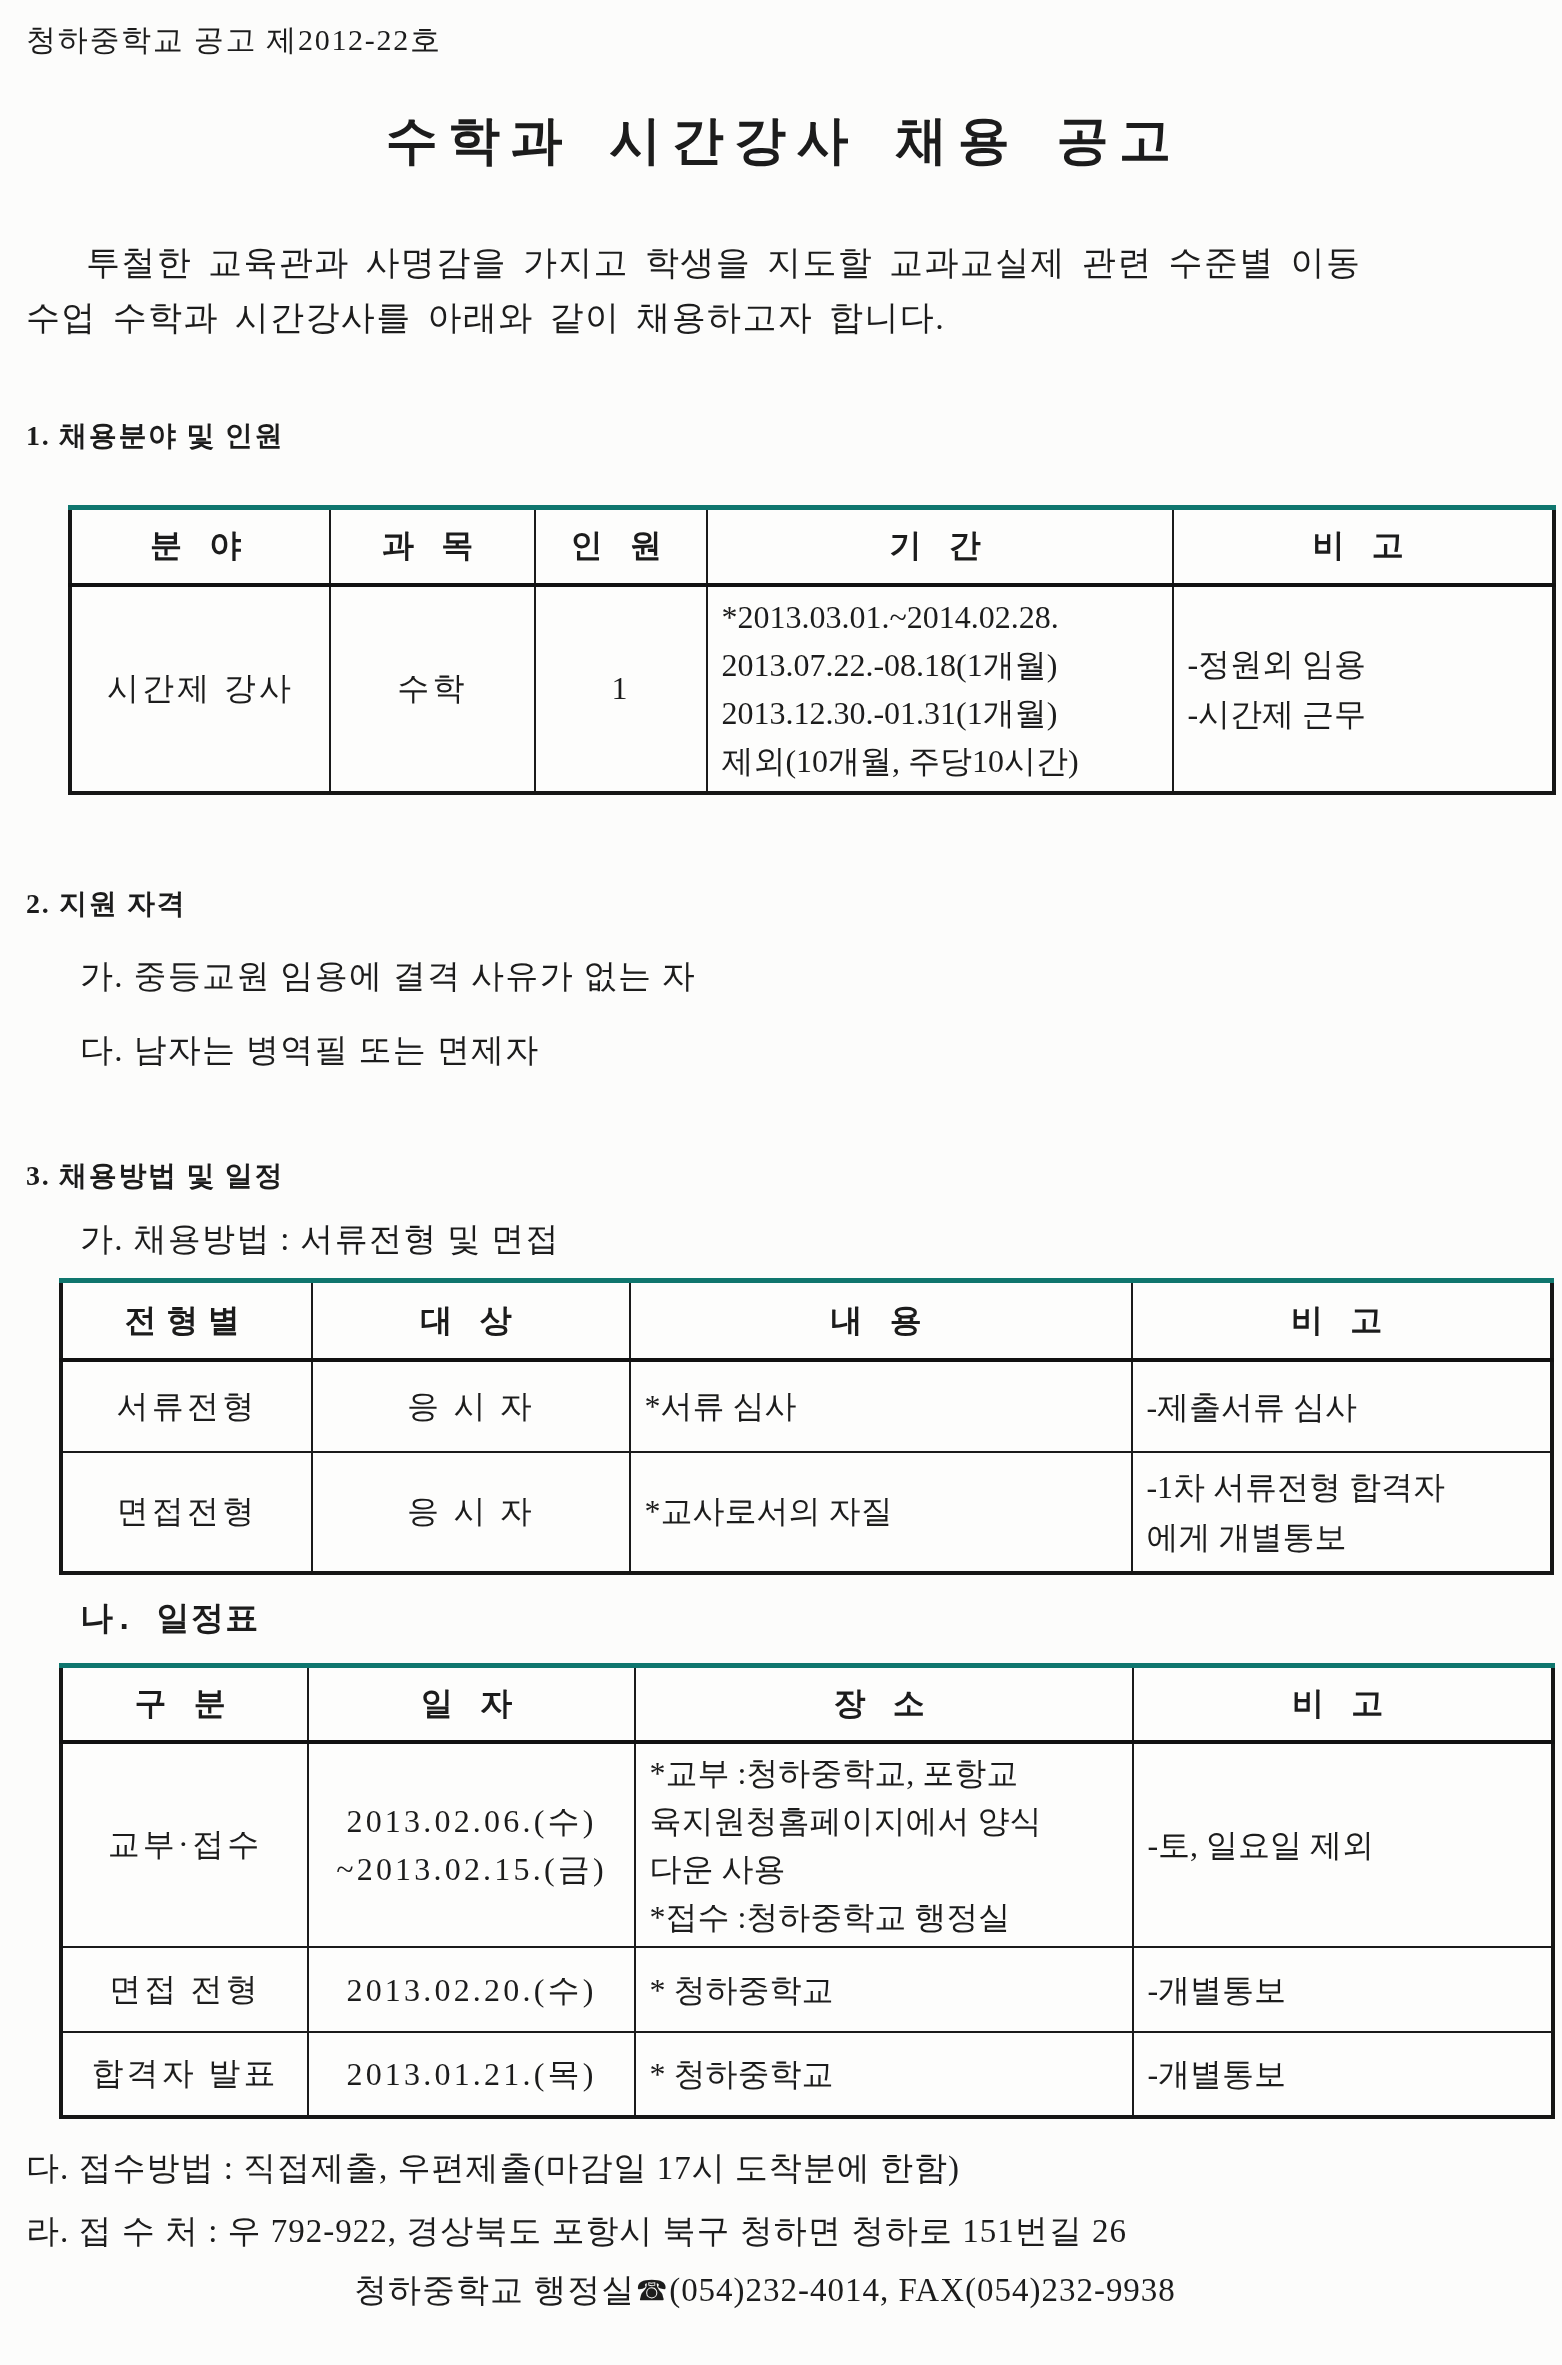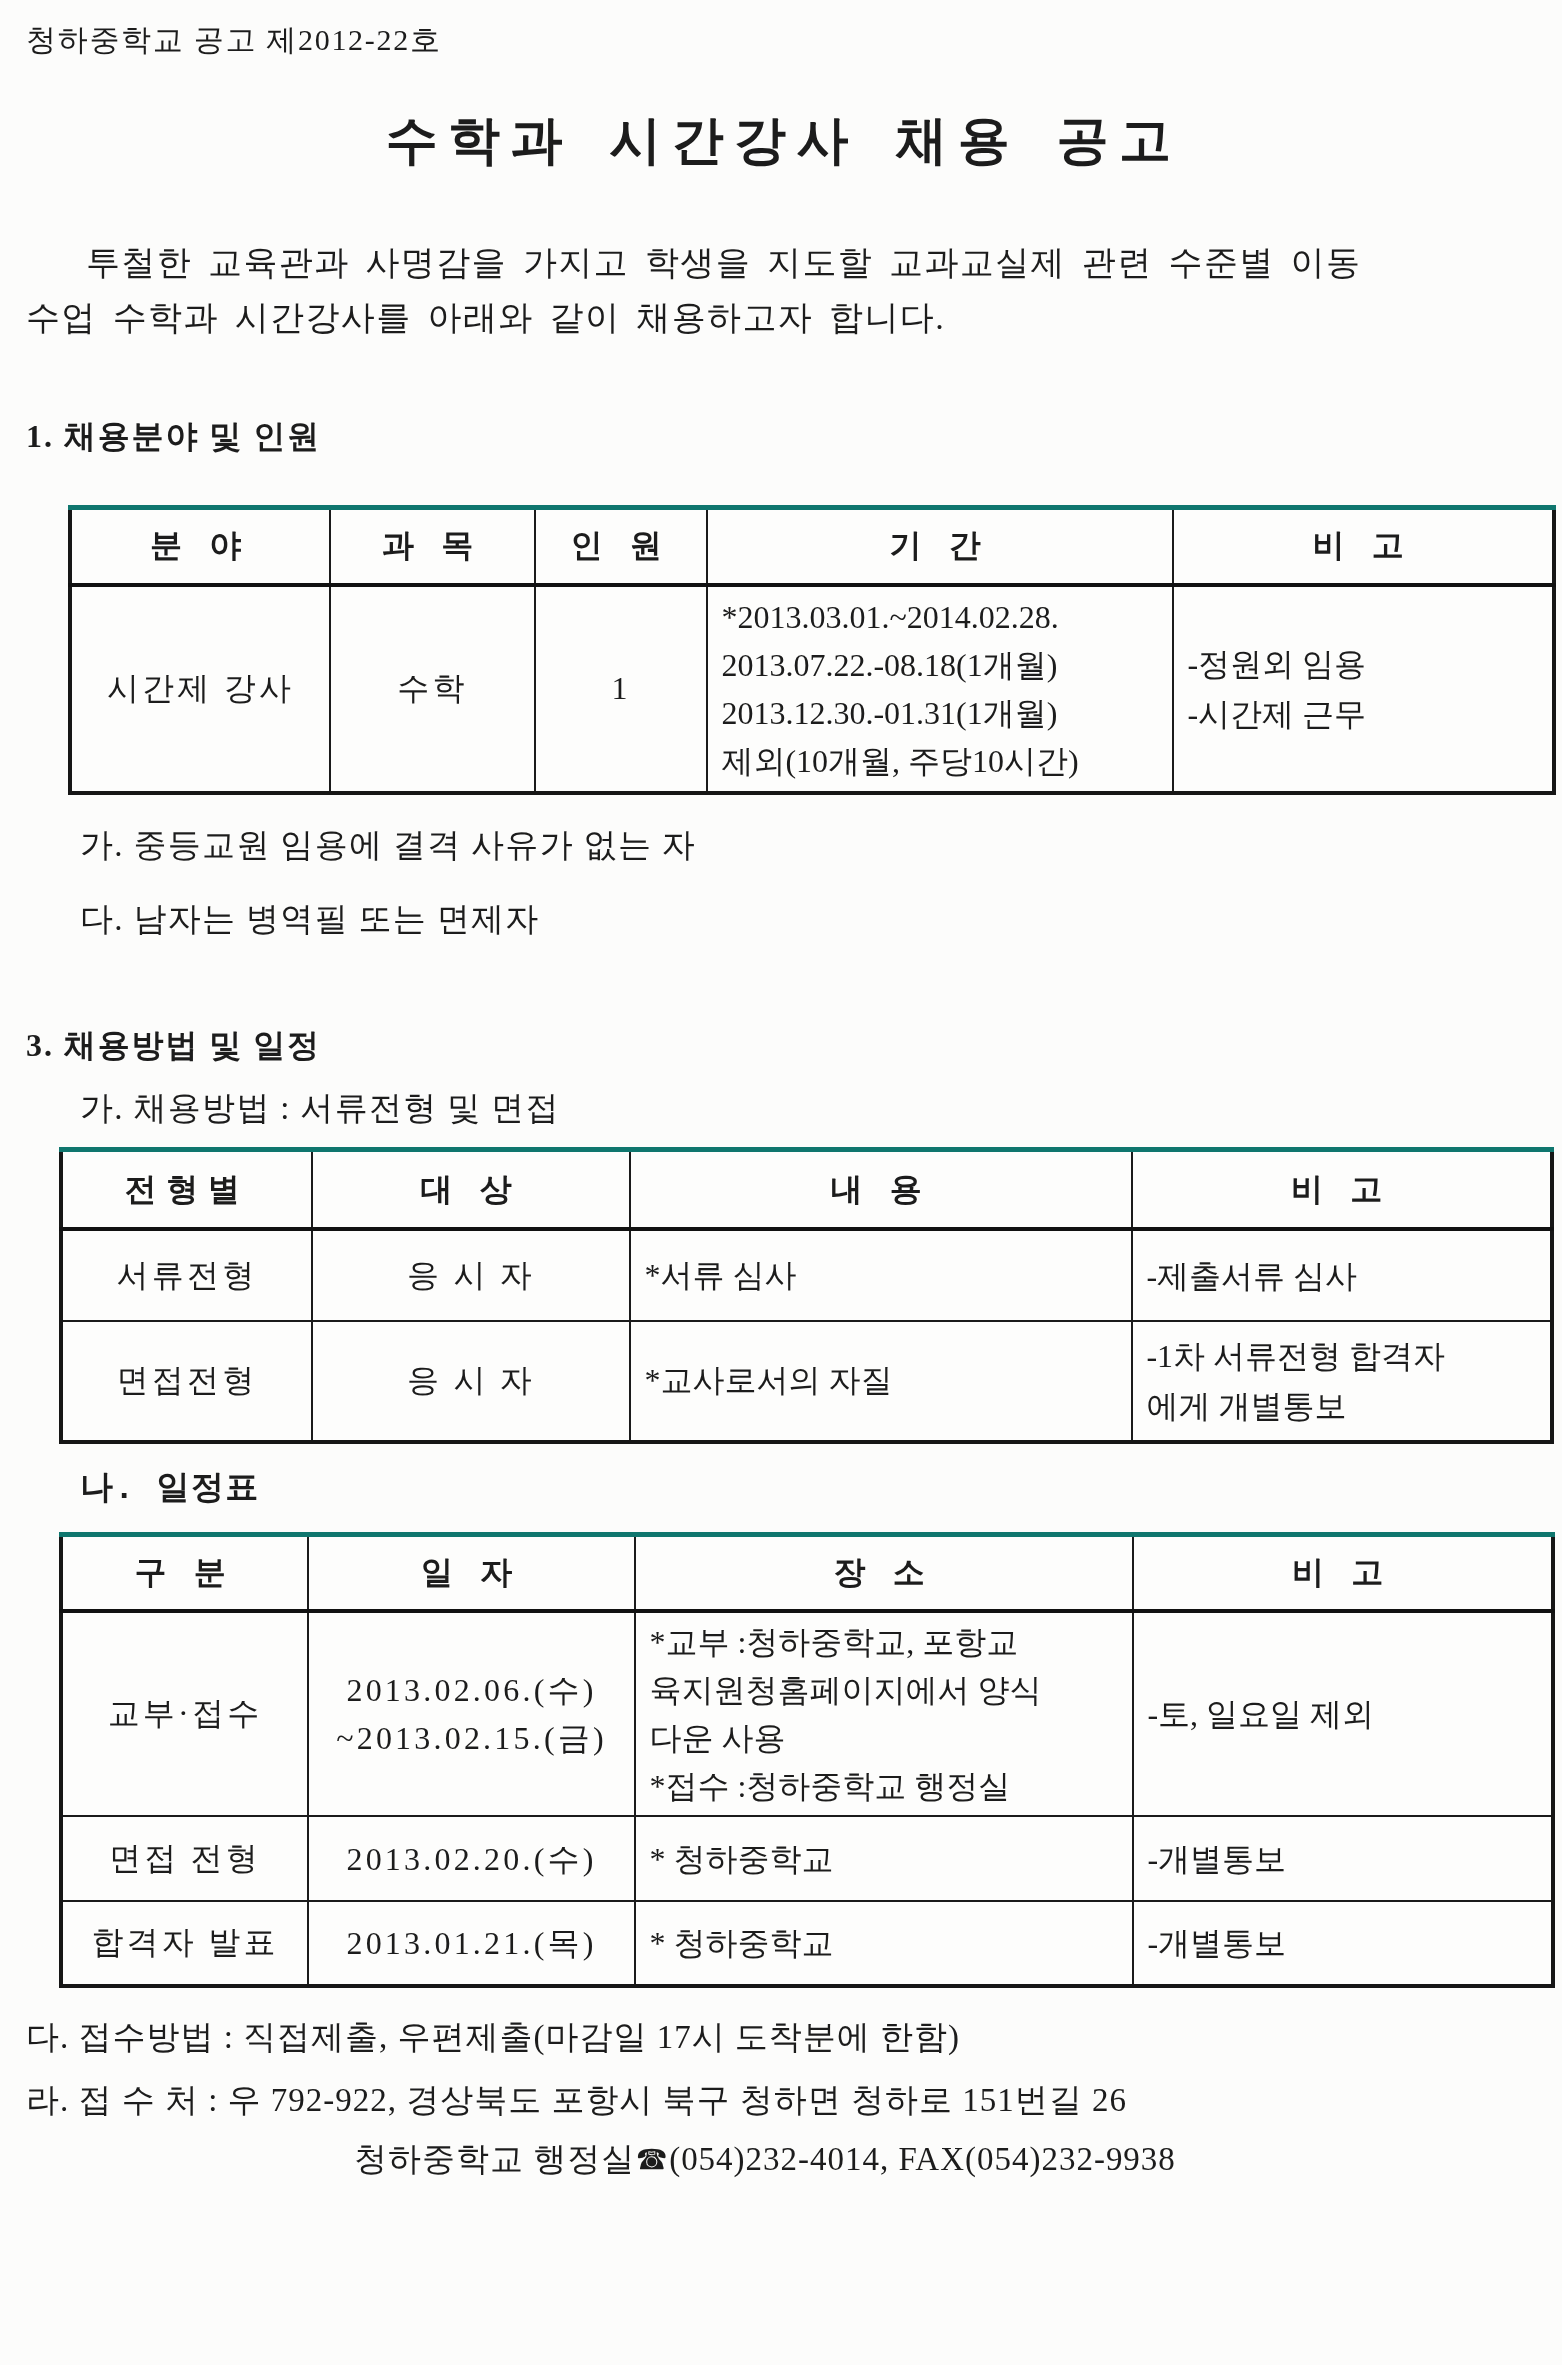--- a/index.html
+++ b/index.html
@@ -32,21 +32,21 @@
     line-height: 1.25;
   }
   .intro-line {
     font-size: 34px;
     line-height: 55px;
     letter-spacing: 0.04em;
     word-spacing: 0.18em;
   }
   .intro-line.first { margin-top: 62px; text-indent: 60px; }
   .sec-heading {
-    font-size: 32px;
+    font-size: 28px;
     font-weight: bold;
     line-height: 44px;
     letter-spacing: 0.06em;
   }
   .sec-heading.s1 { margin-top: 69px; }
   .sec-heading.s2 { margin-top: 87px; }
   .sec-heading.s3 { margin-top: 80px; }
   .sub-line {
     font-size: 33px;
     line-height: 47px;
@@ -149,20 +149,21 @@
           <div class="cell-line">제외(10개월, 주당10시간)</div>
         </td>
         <td class="left">
           <div class="remark-line">-정원외 임용</div>
           <div class="remark-line">-시간제 근무</div>
         </td>
       </tr>
     </tbody>
   </table>
 
+  <h2 class="sec-heading s2">2. 지원 자격</h2>
   <p class="sub-line qual-item first">가. 중등교원 임용에 결격 사유가 없는 자</p>
   <p class="sub-line qual-item">다. 남자는 병역필 또는 면제자</p>
 
   <h2 class="sec-heading s3">3. 채용방법 및 일정</h2>
   <p class="sub-line method-line">가. 채용방법 : 서류전형 및 면접</p>
 
   <table class="tbl tbl2">
     <colgroup>
       <col style="width:251px">
         <col style="width:318px">

